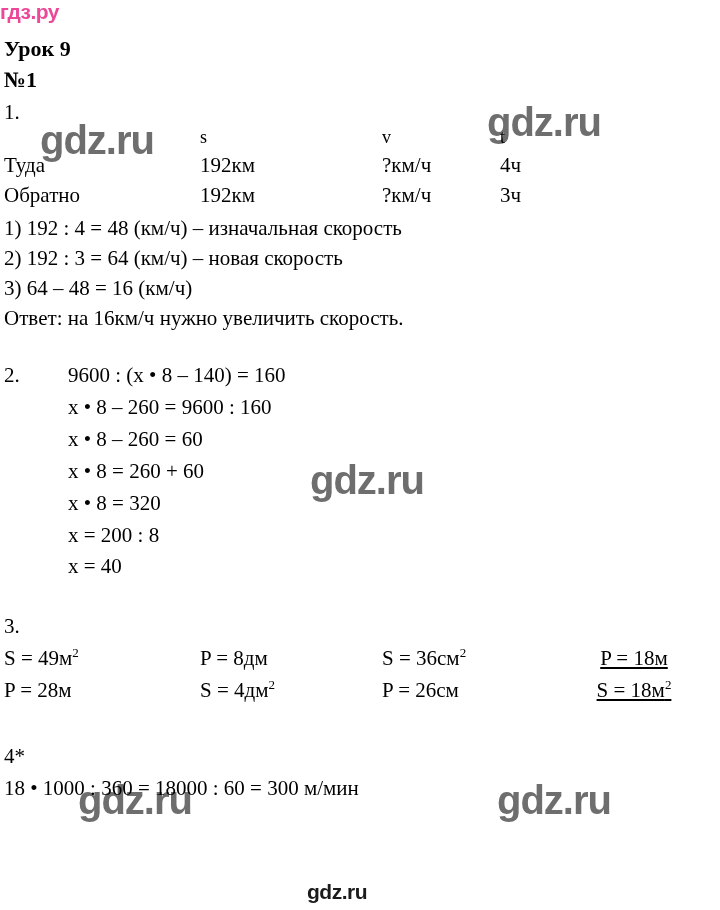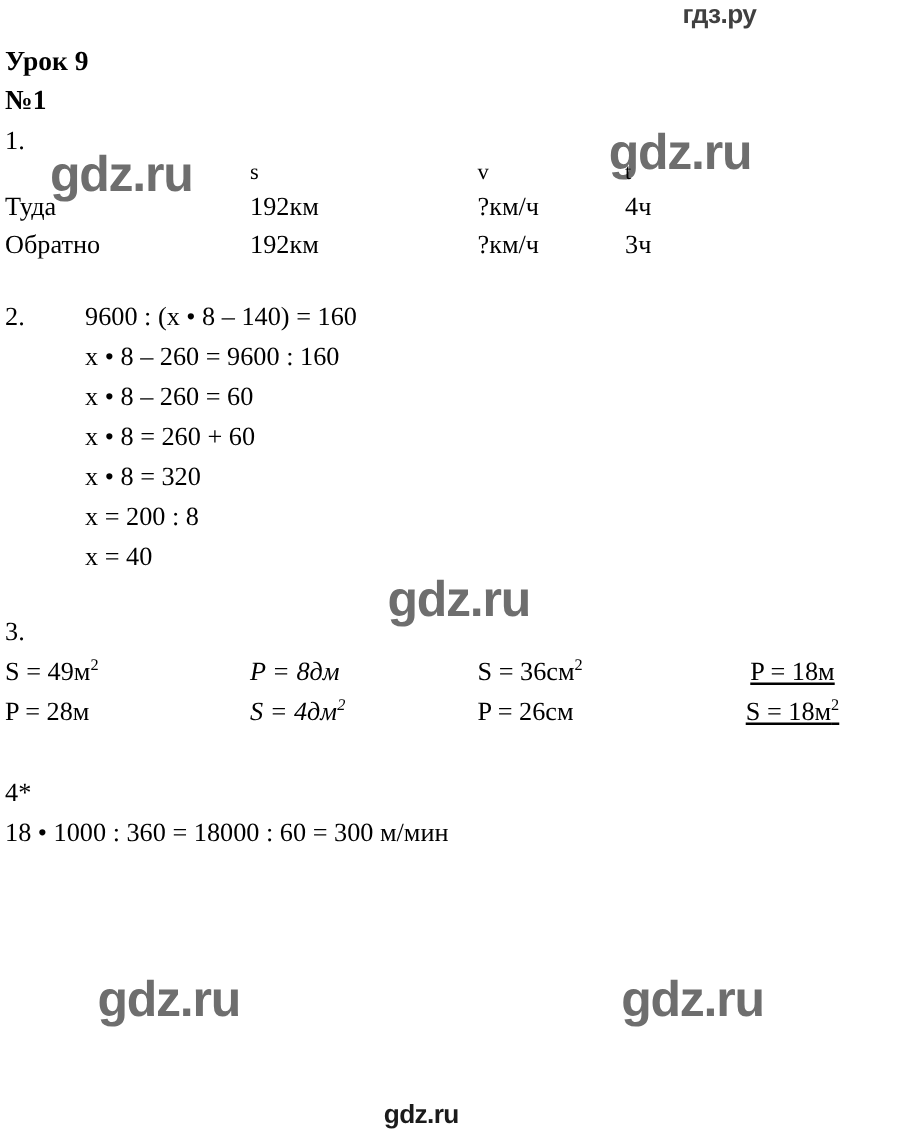--- a/index.html
+++ b/index.html
@@ -20,25 +20,25 @@
     width: 720px;
     height: 910px;
   }
 
   
   .top-logo {
     position: absolute;
     top: 0px;
     left: 0;
     width: 605px;
-    text-align: right;
+    text-align: left;
     font-family: "Liberation Sans", sans-serif;
     font-weight: bold;
     font-size: 21px;
-    color: #404040;
+    color: #ec4899;
     letter-spacing: -0.5px;
   }
 
   
   .wm {
     position: absolute;
     font-family: "Liberation Sans", sans-serif;
     font-weight: bold;
     color: #4f4f4f;
     opacity: 0.82;
@@ -120,21 +120,21 @@
     border-collapse: collapse;
     width: 694px;
     font-size: 21px;
     margin-top: 2px;
   }
   .grid3 td {
     padding: 2px 0;
     white-space: nowrap;
   }
   .g-c1 { width: 196px; }
-  .g-c2 { width: 182px; font-style: italic; }
+  .g-c2 { width: 182px; }
   .g-c3 { width: 188px; }
   .g-c4 { width: 128px; text-align: center; text-decoration: underline; }
   sup { font-size: 0.62em; vertical-align: super; line-height: 0; }
 
   .block-4 { margin-top: 36px; }
   .b4-num { margin-bottom: 4px; }
 </style>
 </head>
 <body>
 
@@ -173,20 +173,26 @@
         </tr>
         <tr>
           <td>Обратно</td>
           <td>192км</td>
           <td>?км/ч</td>
           <td>3ч</td>
         </tr>
       </tbody>
         </table>
 
+      <div class="steps">
+        <div>1) 192 : 4 = 48 (км/ч) – изначальная скорость</div>
+        <div>2) 192 : 3 = 64 (км/ч) – новая скорость</div>
+        <div>3) 64 – 48 = 16 (км/ч)</div>
+        <div>Ответ: на 16км/ч нужно увеличить скорость.</div>
+      </div>
     </div>
 
     <div class="block-2">
       <div class="num-2">2.</div>
       <div class="eqline eq-indent">9600 : (x • 8 – 140) = 160</div>
       <div class="eqline eq-indent">x • 8 – 260 = 9600 : 160</div>
       <div class="eqline eq-indent">x • 8 – 260 = 60</div>
       <div class="eqline eq-indent">x • 8 = 260 + 60</div>
       <div class="eqline eq-indent">x • 8 = 320</div>
       <div class="eqline eq-indent">x = 200 : 8</div>

